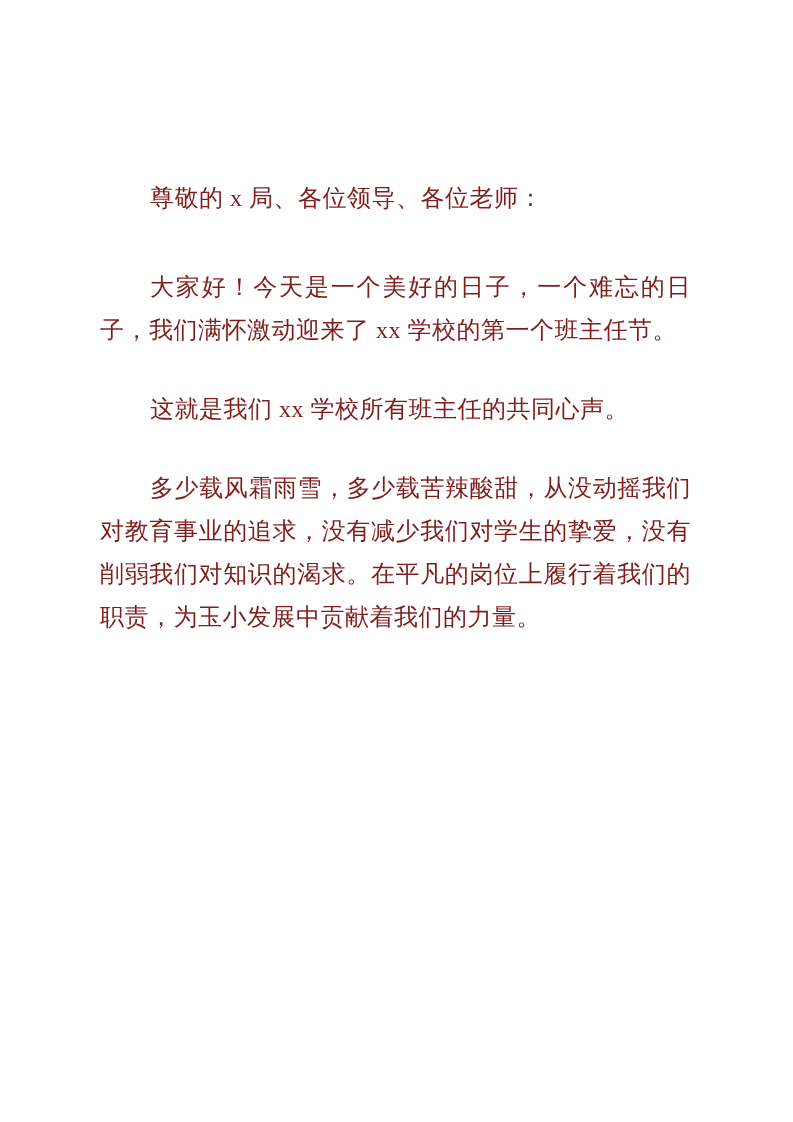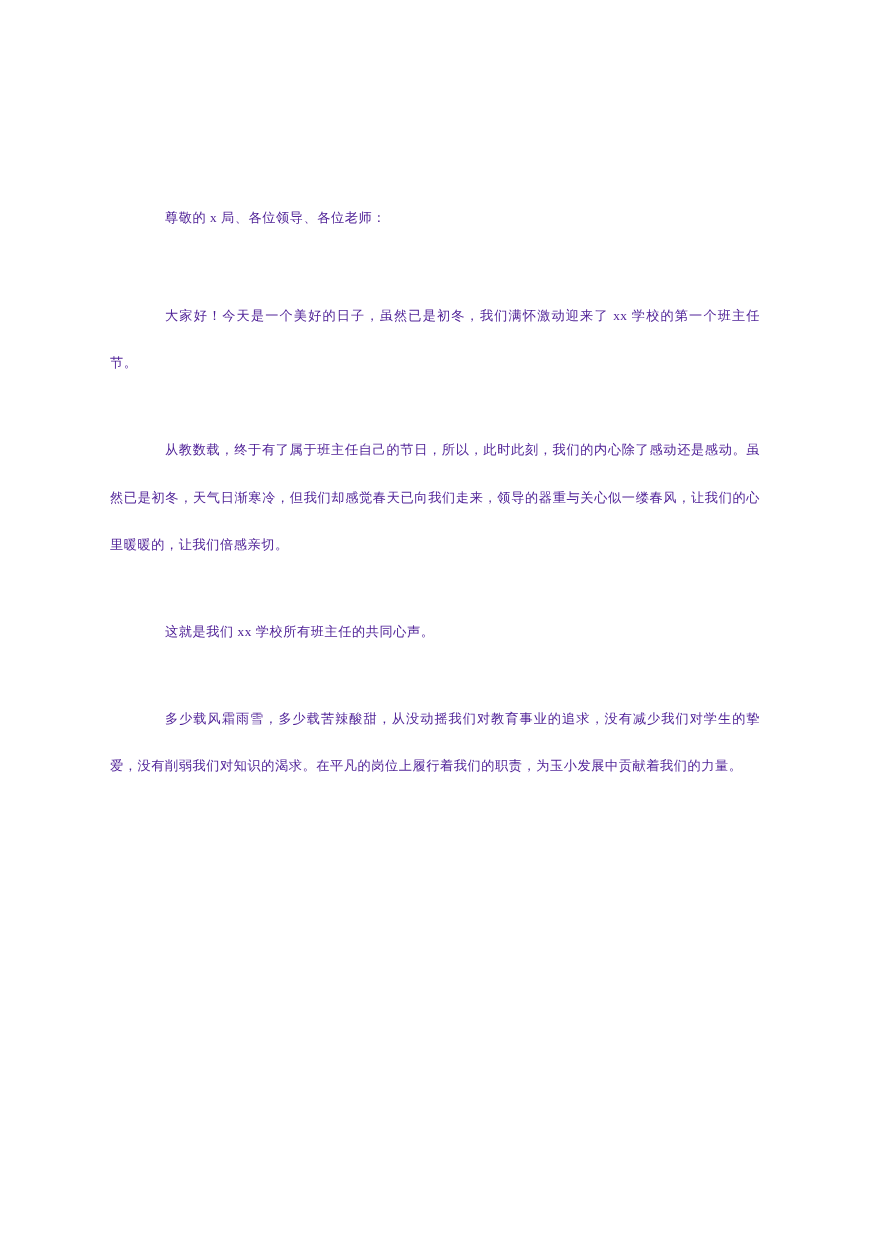--- a/index.html
+++ b/index.html
@@ -19,37 +19,36 @@
     top: 0;
     left: 0;
     width: 793px;
     height: 1122px;
     background: #ffffff;
     box-sizing: border-box;
     padding: 177px 102px 0 100px;
   }
   .doc-body p {
     margin: 0 0 36px 0;
-    font-size: 12px;
+    font-size: 24px;
     line-height: 43px;
-    color: #4c1d95;
+    color: #7f1d1d;
     text-align: justify;
     text-indent: 50px;
     letter-spacing: 0.5px;
     word-break: break-all;
   }
   .doc-body p.salutation {
     margin-bottom: 46px;
     text-align: left;
   }
 </style>
 </head>
 <body>
 
 <div class="page">
   <div class="doc-body">
     <p class="salutation">尊敬的 x 局、各位领导、各位老师：</p>
-    <p>大家好！今天是一个美好的日子，虽然已是初冬，我们满怀激动迎来了 xx 学校的第一个班主任节。</p>
-    <p>从教数载，终于有了属于班主任自己的节日，所以，此时此刻，我们的内心除了感动还是感动。虽然已是初冬，天气日渐寒冷，但我们却感觉春天已向我们走来，领导的器重与关心似一缕春风，让我们的心里暖暖的，让我们倍感亲切。</p>
+    <p>大家好！今天是一个美好的日子，一个难忘的日子，我们满怀激动迎来了 xx 学校的第一个班主任节。</p>
     <p>这就是我们 xx 学校所有班主任的共同心声。</p>
     <p>多少载风霜雨雪，多少载苦辣酸甜，从没动摇我们对教育事业的追求，没有减少我们对学生的挚爱，没有削弱我们对知识的渴求。在平凡的岗位上履行着我们的职责，为玉小发展中贡献着我们的力量。</p>
   </div>
 </div>
 
 </body></html>

